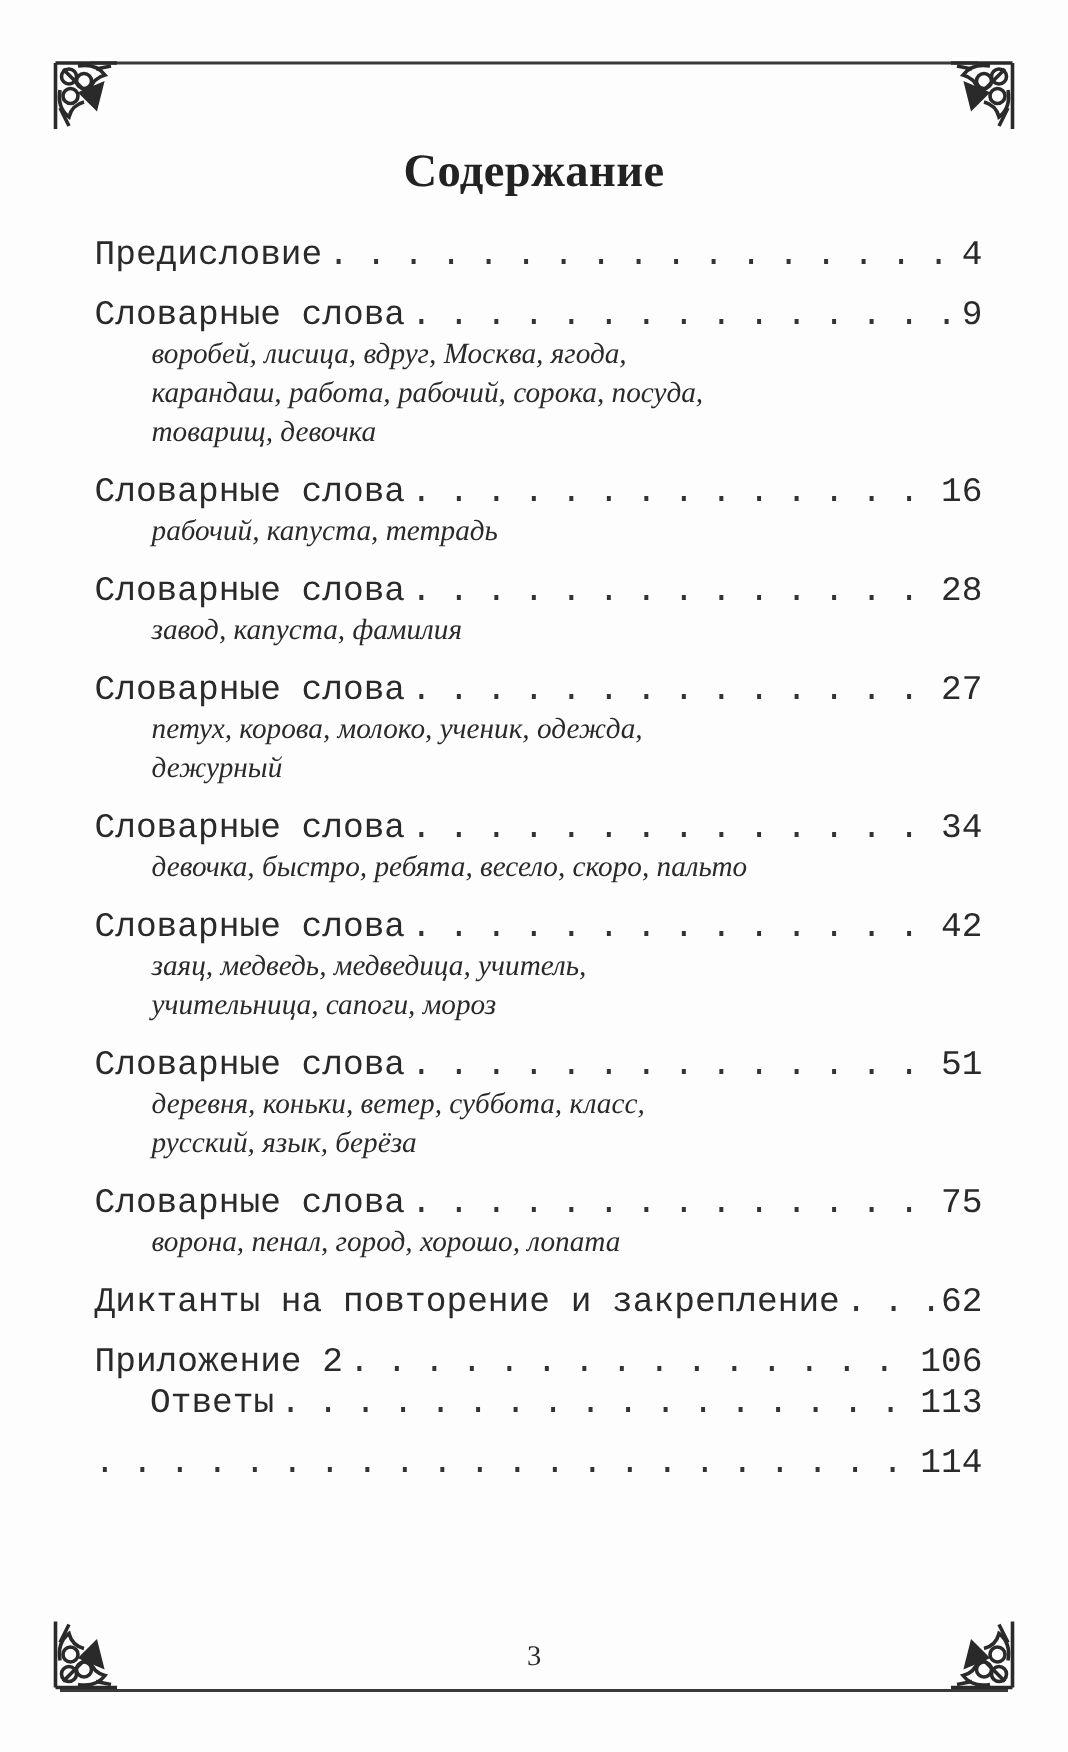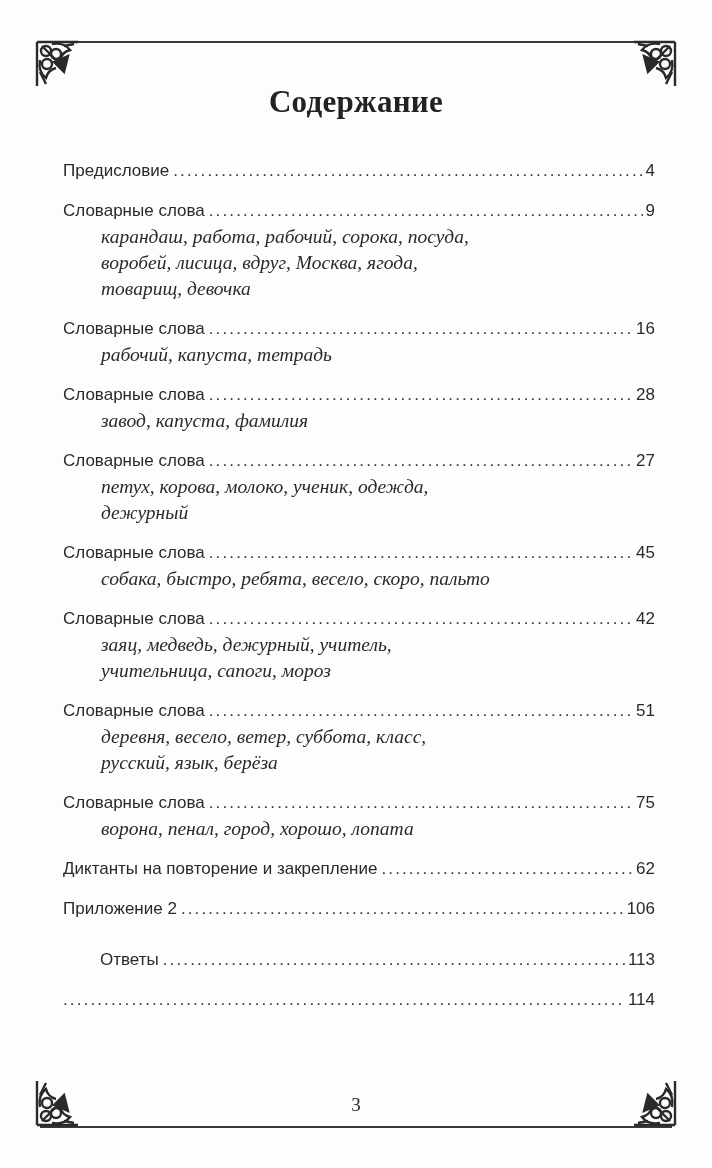--- a/index.html
+++ b/index.html
@@ -11,31 +11,31 @@
   .rule.top { left: 60px; right: 60px; top: 41px; }
   .rule.bottom { left: 40px; right: 40px; top: 1126px; }
   .orn { position: absolute; width: 46px; height: 50px; }
   .orn svg { width: 100%; height: 100%; }
   .orn.tl { left: 34px; top: 38px; }
   .orn.tr { right: 34px; top: 38px; transform: scaleX(-1); }
   .orn.bl { left: 34px; top: 1079px; transform: scaleY(-1); }
   .orn.br { right: 34px; top: 1079px; transform: scale(-1,-1); }
 
   h1 {
-    position: absolute; top: 84px; left: 0; right: 0; margin: 0;
+    position: absolute; top: 84px; left: 0; right: 0; margin: 12px;
     text-align: center; font-family: "Liberation Serif", serif; font-weight: bold;
     font-size: 31px; color: #222; letter-spacing: 0.3px;
   }
   .toc { position: absolute; left: 63px; width: 592px; top: 157px; }
   .entry { margin-bottom: 13px; }
   .row {
-    display: flex; align-items: baseline; font-family: Liberation Sans, sans-serif;
-    font-size: 17px; line-height: 27px; white-space: nowrap;
-  }
-  .row.sub { padding-left: 37px; margin-top: 24px; }
+    display: flex; align-items: baseline; font-family: Liberation Mono, monospace;
+    font-size: 23px; line-height: 27px; white-space: nowrap;
+  }
+  .row.sub { padding-left: 37px; }
   .row .title { flex: 0 0 auto; padding-right: 4px; }
   .row .leader {
     flex: 1 1 auto; overflow: hidden; letter-spacing: 2.6px; color: #333;
   }
   .row .leader::before { content: ". . . . . . . . . . . . . . . . . . . . . . . . . . . . . . . . . . . . . . . . . . . . . . . . . . . . . . . . . . . . . . . . . . . . . . . . . . . . . . . . . . . . . . . . . . . . . . . . . . . . . . . . . . . . . . . . . . . . . . . . . . . . . . . . . . . . . . ."; letter-spacing: -1.3px; }
   .row .page { flex: 0 0 auto; padding-left: 3px; }
   .words {
     padding-left: 38px; font-family: "Liberation Serif", serif; font-style: italic;
     font-size: 19.5px; line-height: 26px; color: #2a2a2a; margin-top: 0px;
   }
@@ -118,22 +118,22 @@
         <span class="page">4</span>
       </div>
   </div>
 
   <div class="entry">
     <div class="row">
         <span class="title">Словарные слова</span>
         <span class="leader"></span>
         <span class="page">9</span>
       </div>
+    <div class="words">воробей, лисица, вдруг, Москва, ягода,</div>
     <div class="words">карандаш, работа, рабочий, сорока, посуда,</div>
-    <div class="words">воробей, лисица, вдруг, Москва, ягода,</div>
     <div class="words">товарищ, девочка</div>
   </div>
 
   <div class="entry">
     <div class="row">
         <span class="title">Словарные слова</span>
         <span class="leader"></span>
         <span class="page">16</span>
       </div>
     <div class="words">рабочий, капуста, тетрадь</div>
@@ -155,42 +155,42 @@
         <span class="page">27</span>
       </div>
     <div class="words">петух, корова, молоко, ученик, одежда,</div>
     <div class="words">дежурный</div>
   </div>
 
   <div class="entry">
     <div class="row">
         <span class="title">Словарные слова</span>
         <span class="leader"></span>
-        <span class="page">45</span>
-      </div>
-    <div class="words">собака, быстро, ребята, весело, скоро, пальто</div>
+        <span class="page">34</span>
+      </div>
+    <div class="words">девочка, быстро, ребята, весело, скоро, пальто</div>
   </div>
 
   <div class="entry">
     <div class="row">
         <span class="title">Словарные слова</span>
         <span class="leader"></span>
         <span class="page">42</span>
       </div>
-    <div class="words">заяц, медведь, дежурный, учитель,</div>
+    <div class="words">заяц, медведь, медведица, учитель,</div>
     <div class="words">учительница, сапоги, мороз</div>
   </div>
 
   <div class="entry">
     <div class="row">
         <span class="title">Словарные слова</span>
         <span class="leader"></span>
         <span class="page">51</span>
       </div>
-    <div class="words">деревня, весело, ветер, суббота, класс,</div>
+    <div class="words">деревня, коньки, ветер, суббота, класс,</div>
     <div class="words">русский, язык, берёза</div>
   </div>
 
   <div class="entry">
     <div class="row">
         <span class="title">Словарные слова</span>
         <span class="leader"></span>
         <span class="page">75</span>
       </div>
     <div class="words">ворона, пенал, город, хорошо, лопата</div>

